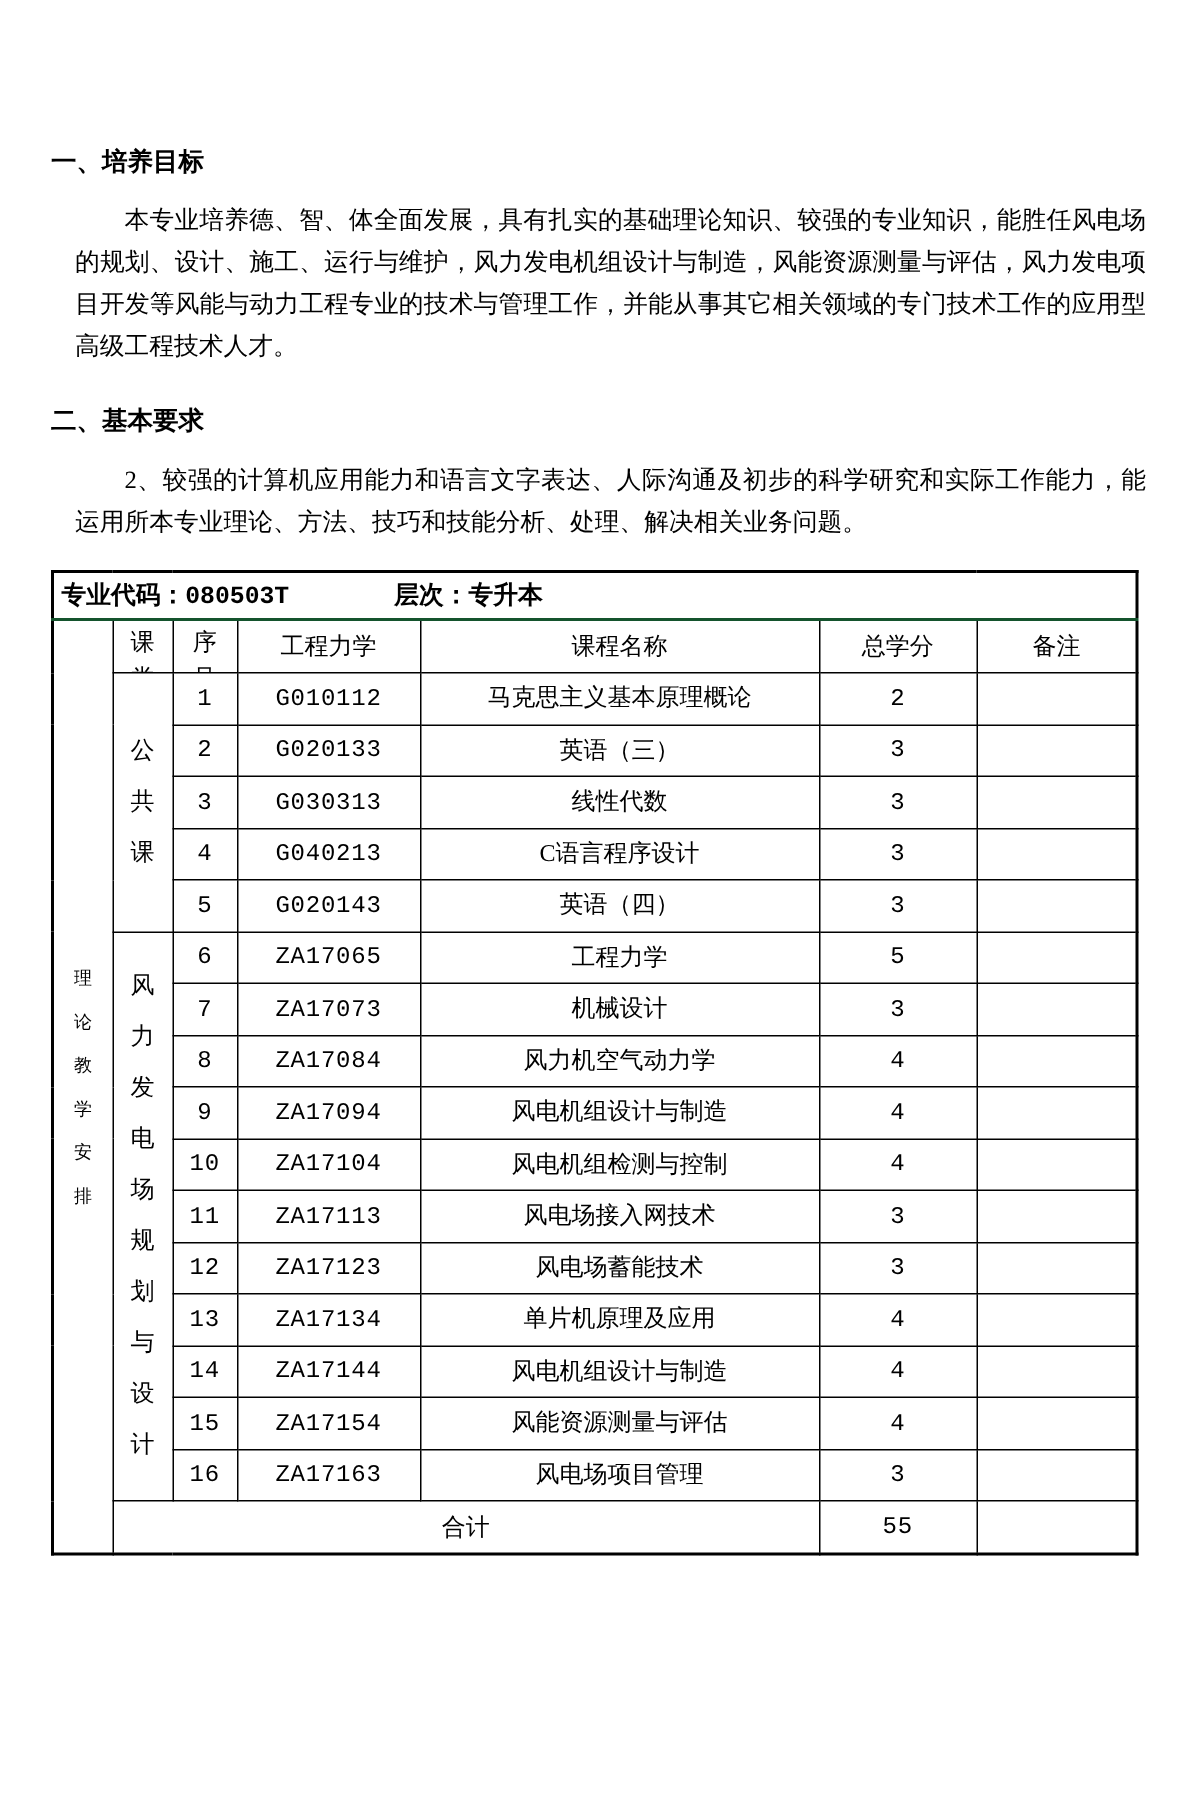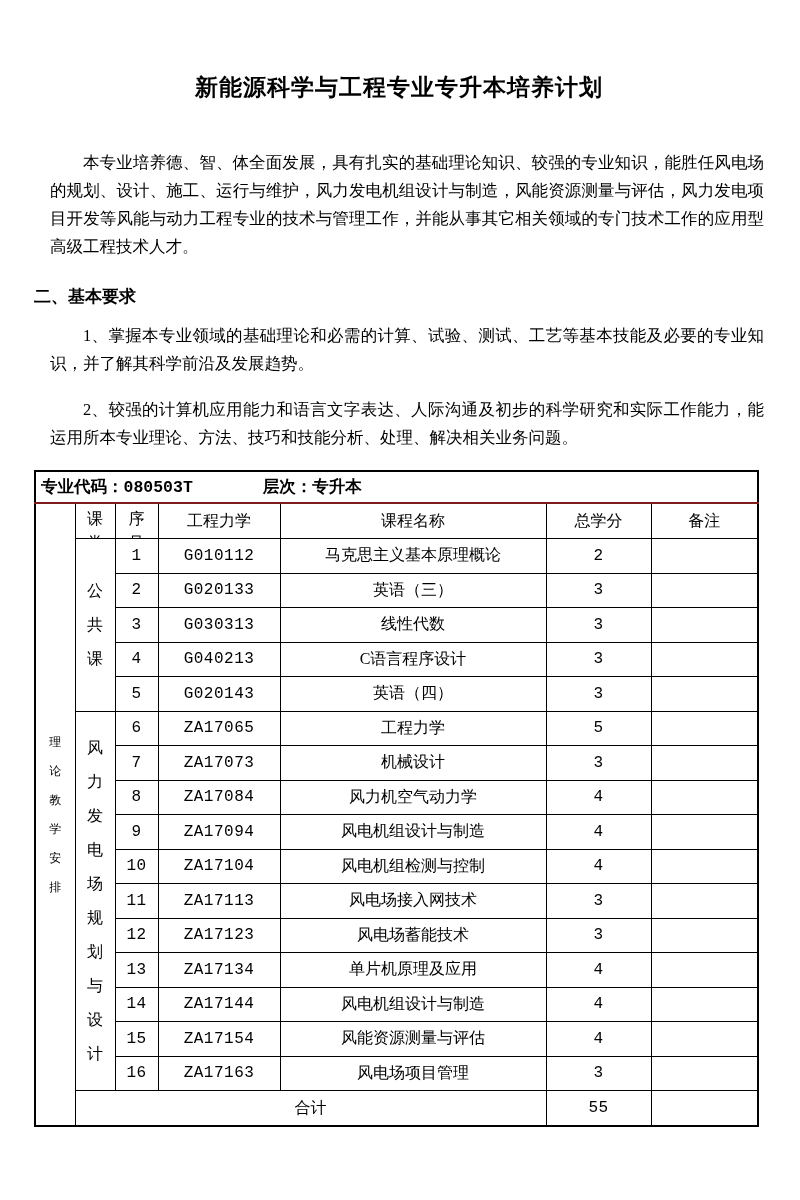--- a/index.html
+++ b/index.html
@@ -32,21 +32,21 @@
     width:723px;margin-top:10px;
     font-size:16px;
   }
   table.courses td{
     border:1px solid #000;padding:0;
     text-align:center;vertical-align:middle;
     overflow:hidden;
   }
   table.courses{border:2px solid #000;}
   tr.meta-row td{
-    border-bottom:2px solid #7f1d1d;
+    border-bottom:2px solid #14532d;
     height:30px;text-align:left;padding-left:5px;
     font-family:"Liberation Sans","DejaVu Sans",sans-serif;
     font-weight:bold;font-size:16.5px;
   }
   .meta-gap{display:inline-block;width:70px;}
   .mono{font-family:"Liberation Mono","DejaVu Sans Mono",monospace;}
   tr.head-row td{height:34px;}
   tr.course-row td{height:33.5px;}
   tr.total-row td{height:34px;}
 
@@ -66,26 +66,25 @@
   }
 
   td.name-cell{text-align:left;padding-left:6px;}
   td.code-cell,td.credit-cell,td.no-cell{letter-spacing:0.5px;}
 </style>
 </head>
 <body>
 
 <div class="page">
 
-  <h1 class="doc-title">新能源科学与工程专业专升本培养计划</h1>
-
+
+  <h2 class="sec-heading">一、培养目标</h2>
   <p class="body-par">本专业培养德、智、体全面发展，具有扎实的基础理论知识、较强的专业知识，能胜任风电场的规划、设计、施工、运行与维护，风力发电机组设计与制造，风能资源测量与评估，风力发电项目开发等风能与动力工程专业的技术与管理工作，并能从事其它相关领域的专门技术工作的应用型高级工程技术人才。</p>
 
   <h2 class="sec-heading">二、基本要求</h2>
-  <p class="body-par">1、掌握本专业领域的基础理论和必需的计算、试验、测试、工艺等基本技能及必要的专业知识，并了解其科学前沿及发展趋势。</p>
   <p class="body-par">2、较强的计算机应用能力和语言文字表达、人际沟通及初步的科学研究和实际工作能力，能运用所本专业理论、方法、技巧和技能分析、处理、解决相关业务问题。</p>
 
 
   <table class="courses">
     <colgroup>
       <col style="width:40px">
         <col style="width:40px">
         <col style="width:43px">
       <col style="width:122px">
         <col style="width:266px">

